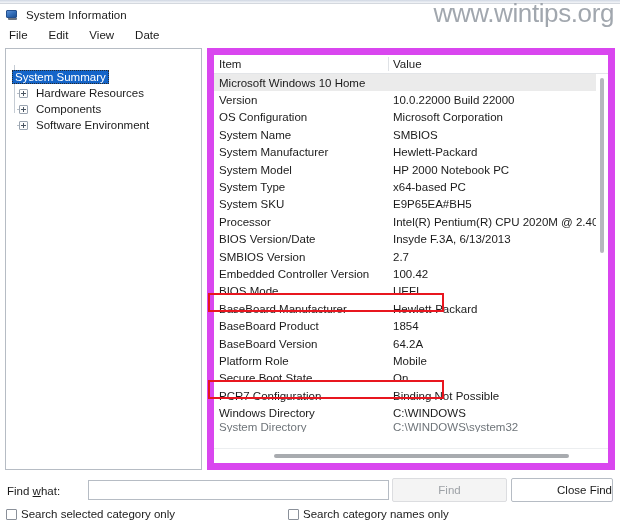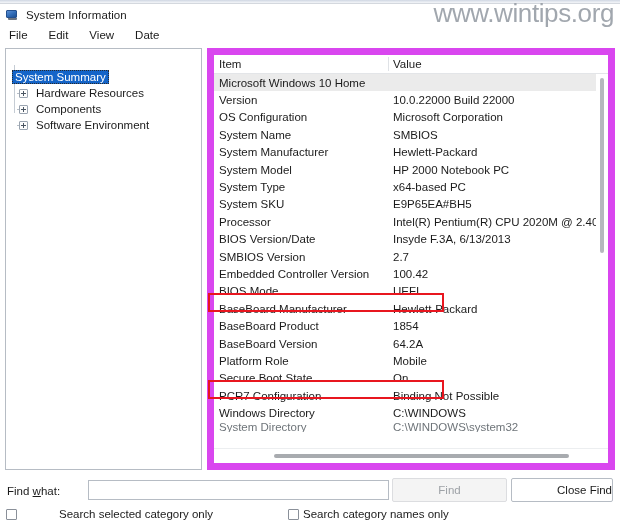--- a/index.html
+++ b/index.html
@@ -370,21 +370,21 @@
   }
 
   .cb-wrap {
     position: absolute;
     display: flex;
     align-items: center;
     font-size: 11.5px;
     color: #1b1b1b;
     white-space: nowrap;
   }
-  #cb-selected-category { left: 6px; top: 34px; gap: 38px; }
+  #cb-selected-category { left: 6px; top: 34px; }
   #cb-category-names   { left: 288px; top: 34px; }
   .checkbox {
     width: 11px; height: 11px;
     border: 1px solid #8a9099;
     background: #ffffff;
     margin-right: 4px;
     flex: none;
     box-sizing: border-box;
     border-radius: 1px;
   }

